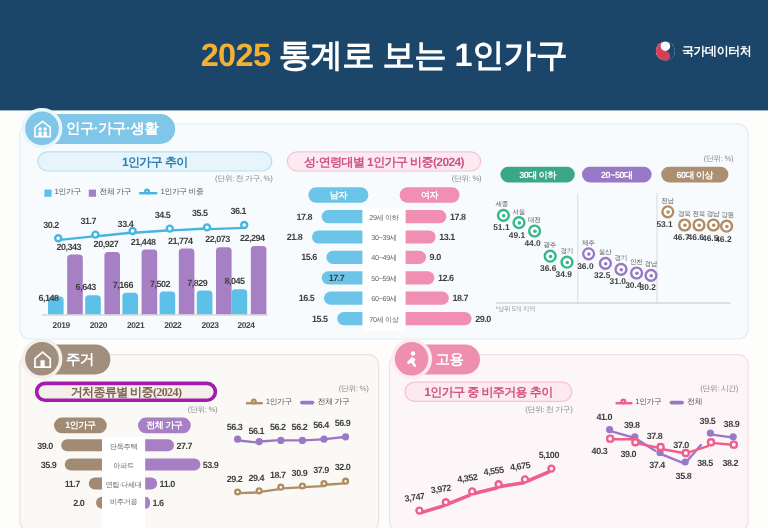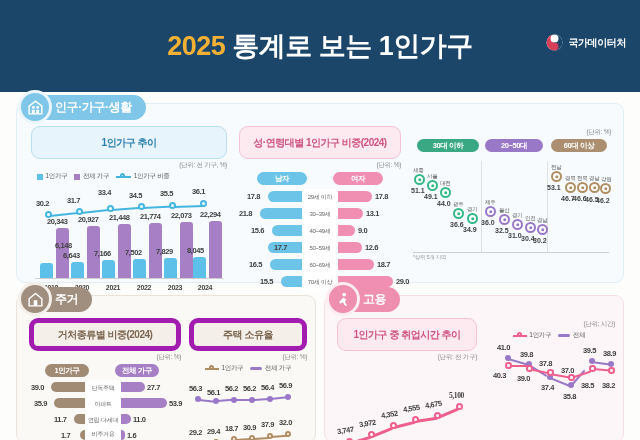--- a/index.html
+++ b/index.html
@@ -57,27 +57,27 @@
     display: flex; align-items: center; justify-content: center;
   }
   .orb-blue { background: #7fc6e8; border: 3px solid #eaf6fc; }
   .orb-brown { background: #a08e7e; border: 3px solid #f4efe9; }
   .orb-pink { background: #ef8fb0; border: 3px solid #fdecf2; }
   .badge-orb svg { width: 17px; height: 17px; }
 
   
   .card { position: absolute; }
   .card-title {
-    height: 33px; border-radius: 9px;
+    height: 17px; border-radius: 9px;
     display: flex; align-items: center; justify-content: center;
     font-size: 10px; font-weight: bold; letter-spacing: -0.5px;
     white-space: nowrap;
   }
   .ct-blue { background: #e7f4fb; border: 1px solid #b9dff2; color: #2a7fae; }
-  .ct-brown { background: #f4efe8; border: 5px solid #a21caf; color: #7b6550; }
+  .ct-brown { background: #f4efe8; border: 3px solid #a21caf; color: #7b6550; font-family: Liberation Serif, serif; }
   .ct-pink { background: #fdeaf1; border: 1px solid #f5c2d5; color: #cf5382; }
   .unit { font-size: 6.5px; color: #8a8a8a; text-align: right; letter-spacing: -0.3px; margin-top: 2px; }
 
   .legend { display: flex; align-items: center; gap: 7px; font-size: 6.5px; color: #555; letter-spacing: -0.3px; }
   .lg-item { display: flex; align-items: center; gap: 2.5px; }
   .lg-sq { width: 6px; height: 6px; }
   .lg-line { width: 12px; height: 3px; border-radius: 2px; }
 
   .vlabel { position: absolute; font-size: 7.5px; font-weight: bold; color: #3f3f3f; white-space: nowrap; letter-spacing: -0.4px; }
   .cat-label { position: absolute; font-size: 6px; color: #666; white-space: nowrap; letter-spacing: -0.3px; text-align: center; }
@@ -174,21 +174,21 @@
 
         <div class="dot-ring" style="left:14px;  top:29px; width:7px; height:7px; border:2.2px solid #45b6e0;"></div>
         <div class="dot-ring" style="left:45px;  top:26px; width:7px; height:7px; border:2.2px solid #45b6e0;"></div>
         <div class="dot-ring" style="left:76px;  top:23px; width:7px; height:7px; border:2.2px solid #45b6e0;"></div>
         <div class="dot-ring" style="left:107px; top:21px; width:7px; height:7px; border:2.2px solid #45b6e0;"></div>
         <div class="dot-ring" style="left:138px; top:19.5px; width:7px; height:7px; border:2.2px solid #45b6e0;"></div>
         <div class="dot-ring" style="left:169px; top:18px; width:7px; height:7px; border:2.2px solid #45b6e0;"></div>
 
         <div class="vlabel" style="left:5px;   top:17px;">30.2</div>
         <div class="vlabel" style="left:36px;  top:14px;">31.7</div>
-        <div class="vlabel" style="left:67px;  top:6px;">33.4</div>
+        <div class="vlabel" style="left:67px;  top:16px;">33.4</div>
         <div class="vlabel" style="left:98px;  top:9px;">34.5</div>
         <div class="vlabel" style="left:129px; top:7px;">35.5</div>
         <div class="vlabel" style="left:161px; top:5px;">36.1</div>
 
         <div class="bar" style="left:25px;  bottom:16px; width:13px; height:50px; background:#a77fc4;"></div>
         <div class="bar" style="left:56px;  bottom:16px; width:13px; height:52px; background:#a77fc4;"></div>
         <div class="bar" style="left:87px;  bottom:16px; width:13px; height:54px; background:#a77fc4;"></div>
         <div class="bar" style="left:118px; bottom:16px; width:13px; height:55px; background:#a77fc4;"></div>
         <div class="bar" style="left:149px; bottom:16px; width:13px; height:56px; background:#a77fc4;"></div>
         <div class="bar" style="left:178px; bottom:16px; width:13px; height:57px; background:#a77fc4;"></div>
@@ -200,21 +200,21 @@
         <div class="vlabel" style="left:140px; bottom:74px;">22,073</div>
         <div class="vlabel" style="left:169px; bottom:75px;">22,294</div>
 
         <div class="bar" style="left:9px;   bottom:16px; width:13px; height:15px; background:#5cc0e8;"></div>
         <div class="bar" style="left:40px;  bottom:16px; width:13px; height:16px; background:#5cc0e8;"></div>
         <div class="bar" style="left:71px;  bottom:16px; width:13px; height:18px; background:#5cc0e8;"></div>
         <div class="bar" style="left:102px; bottom:16px; width:13px; height:19px; background:#5cc0e8;"></div>
         <div class="bar" style="left:133px; bottom:16px; width:13px; height:20px; background:#5cc0e8;"></div>
         <div class="bar" style="left:162px; bottom:16px; width:13px; height:21px; background:#5cc0e8;"></div>
 
-        <div class="vlabel" style="left:1px;   bottom:44px;margin-left:23px;">6,148</div>
+        <div class="vlabel" style="left:1px;   bottom:25px;">6,148</div>
         <div class="vlabel" style="left:32px;  bottom:34px;">6,643</div>
         <div class="vlabel" style="left:63px;  bottom:36px;margin-top:32px;">7,166</div>
         <div class="vlabel" style="left:94px;  bottom:37px;">7,502</div>
         <div class="vlabel" style="left:125px; bottom:38px;">7,829</div>
         <div class="vlabel" style="left:156px; bottom:39px;">8,045</div>
 
         <div class="axis-line" style="left:4px; bottom:15px; width:188px;"></div>
 
         <div class="cat-label" style="left:7px;   bottom:3px; width:26px; font-size:7px; font-weight:bold; color:#444;">2019</div>
         <div class="cat-label" style="left:38px;  bottom:3px; width:26px; font-size:7px; font-weight:bold; color:#444;">2020</div>
@@ -400,40 +400,39 @@
 
         <div style="position:absolute; left:56px; top:16px; width:36px; height:76px; background:#fff;"></div>
 
         <div class="hbar" style="left:22px; top:18px; width:34px; background:#a28b74; border-radius:6px 0 0 6px; height:10px;"></div>
         <div class="hbar" style="left:25px; top:34px; width:31px; background:#a28b74; border-radius:6px 0 0 6px; height:10px;"></div>
         <div class="hbar" style="left:45px; top:50px; width:11px; background:#a28b74; border-radius:6px 0 0 6px; height:10px;"></div>
         <div class="hbar" style="left:51px; top:66px; width:5px;  background:#a28b74; border-radius:6px 0 0 6px; height:10px;"></div>
         <div class="vlabel" style="left:2px;  top:19px;">39.0</div>
         <div class="vlabel" style="left:5px;  top:35px;">35.9</div>
         <div class="vlabel" style="left:25px; top:51px;">11.7</div>
-        <div class="vlabel" style="left:32px; top:67px;">1.7</div>
+        <div class="vlabel" style="left:32px; top:67px;">2.0</div>
 
         <div class="hbar" style="left:92px; top:18px; width:24px; background:#a77fc4; border-radius:0 6px 6px 0; height:10px;"></div>
         <div class="hbar" style="left:92px; top:34px; width:46px; background:#a77fc4; border-radius:0 6px 6px 0; height:10px;"></div>
         <div class="hbar" style="left:92px; top:50px; width:10px; background:#a77fc4; border-radius:0 6px 6px 0; height:10px;"></div>
         <div class="hbar" style="left:92px; top:66px; width:4px;  background:#a77fc4; border-radius:0 6px 6px 0; height:10px;"></div>
         <div class="vlabel" style="left:118px; top:19px;">27.7</div>
         <div class="vlabel" style="left:140px; top:35px;">53.9</div>
         <div class="vlabel" style="left:104px; top:51px;">11.0</div>
         <div class="vlabel" style="left:98px;  top:67px;">1.6</div>
 
         <div class="cat-label" style="left:56px; top:20px; width:36px;">단독주택</div>
         <div class="cat-label" style="left:56px; top:36px; width:36px;">아파트</div>
         <div class="cat-label" style="left:56px; top:52px; width:36px;">연립·다세대</div>
         <div class="cat-label" style="left:56px; top:66px; width:36px;">비주거용</div>
       </div>
     </div>
 
     <div class="card" style="left:172px; top:22px; width:118px;">
-      <div class="card-title ct-brown">주택 소유율</div>
       <div class="unit">(단위: %)</div>
       <div class="legend" style="margin-top:2px; justify-content:center;">
         <span class="lg-item">
           <span style="position:relative;display:inline-block;width:14px;height:8px;">
             <span style="position:absolute;left:0;top:3px;width:14px;height:2px;background:#b08d63;"></span>
             <span style="position:absolute;left:4px;top:0.5px;width:5px;height:5px;border-radius:50%;border:2px solid #b08d63;background:#fff;"></span>
           </span>
           <span>1인가구</span>
         </span>
         <span class="lg-item">
@@ -488,41 +487,41 @@
       <span class="badge-orb orb-pink">
         <svg viewBox="0 0 24 24" fill="#ffffff">
           <circle cx="13" cy="5" r="2.6"></circle>
           <path d="M12 9 L16 12 L14 15 L17 20 L14.5 21 L11 16 L7 18 L6 15 Z"></path>
         </svg>
       </span>
       <span>고용</span>
     </div>
 
     <div class="card" style="left:12px; top:22px; width:140px;">
-      <div class="card-title ct-pink">1인가구 중 취업시간 추이</div>
+      <div class="card-title ct-pink">1인가구 중 비주거용 추이</div>
       <div class="unit">(단위: 천 가구)</div>
 
       <div style="position:relative; height:96px; margin-top:4px;">
         <div class="seg" style="left:13px; top:76px; width:22px; background:#ef5f8d; transform:rotate(-17deg); height:2.5px;"></div>
         <div class="seg" style="left:35px; top:69px; width:22px; background:#ef5f8d; transform:rotate(-22deg); height:2.5px;"></div>
         <div class="seg" style="left:57px; top:60px; width:22px; background:#ef5f8d; transform:rotate(-14deg); height:2.5px;"></div>
         <div class="seg" style="left:79px; top:54px; width:22px; background:#ef5f8d; transform:rotate(-9deg); height:2.5px;"></div>
         <div class="seg" style="left:101px; top:50px; width:22px; background:#ef5f8d; transform:rotate(-23deg); height:2.5px;"></div>
         <div class="dot-ring" style="left:9px;   top:72px; width:7px; height:7px; border:2.2px solid #ef5f8d;"></div>
         <div class="dot-ring" style="left:31px;  top:65px; width:7px; height:7px; border:2.2px solid #ef5f8d;"></div>
         <div class="dot-ring" style="left:53px;  top:56px; width:7px; height:7px; border:2.2px solid #ef5f8d;"></div>
         <div class="dot-ring" style="left:75px;  top:50px; width:7px; height:7px; border:2.2px solid #ef5f8d;"></div>
         <div class="dot-ring" style="left:97px;  top:46px; width:7px; height:7px; border:2.2px solid #ef5f8d;"></div>
         <div class="dot-ring" style="left:119px; top:37px; width:7px; height:7px; border:2.2px solid #ef5f8d;"></div>
         <div class="vlabel" style="left:0px;   top:60px; transform:rotate(-8deg);">3,747</div>
         <div class="vlabel" style="left:22px;  top:53px; transform:rotate(-8deg);">3,972</div>
         <div class="vlabel" style="left:44px;  top:44px; transform:rotate(-8deg);">4,352</div>
         <div class="vlabel" style="left:66px;  top:38px; transform:rotate(-8deg);">4,555</div>
         <div class="vlabel" style="left:88px;  top:34px; transform:rotate(-8deg);">4,675</div>
-        <div class="vlabel" style="left:112px; top:25px;font-family:Liberation Serif, serif;">5,100</div>
+        <div class="vlabel" style="left:112px; top:25px;">5,100</div>
       </div>
     </div>
 
     <div class="card" style="left:158px; top:22px; width:132px;">
       <div class="unit">(단위: 시간)</div>
       <div class="legend" style="margin-top:2px; justify-content:center;">
         <span class="lg-item">
           <span style="position:relative;display:inline-block;width:14px;height:8px;">
             <span style="position:absolute;left:0;top:3px;width:14px;height:2px;background:#ef5f8d;"></span>
             <span style="position:absolute;left:4px;top:0.5px;width:5px;height:5px;border-radius:50%;border:2px solid #ef5f8d;background:#fff;"></span>

